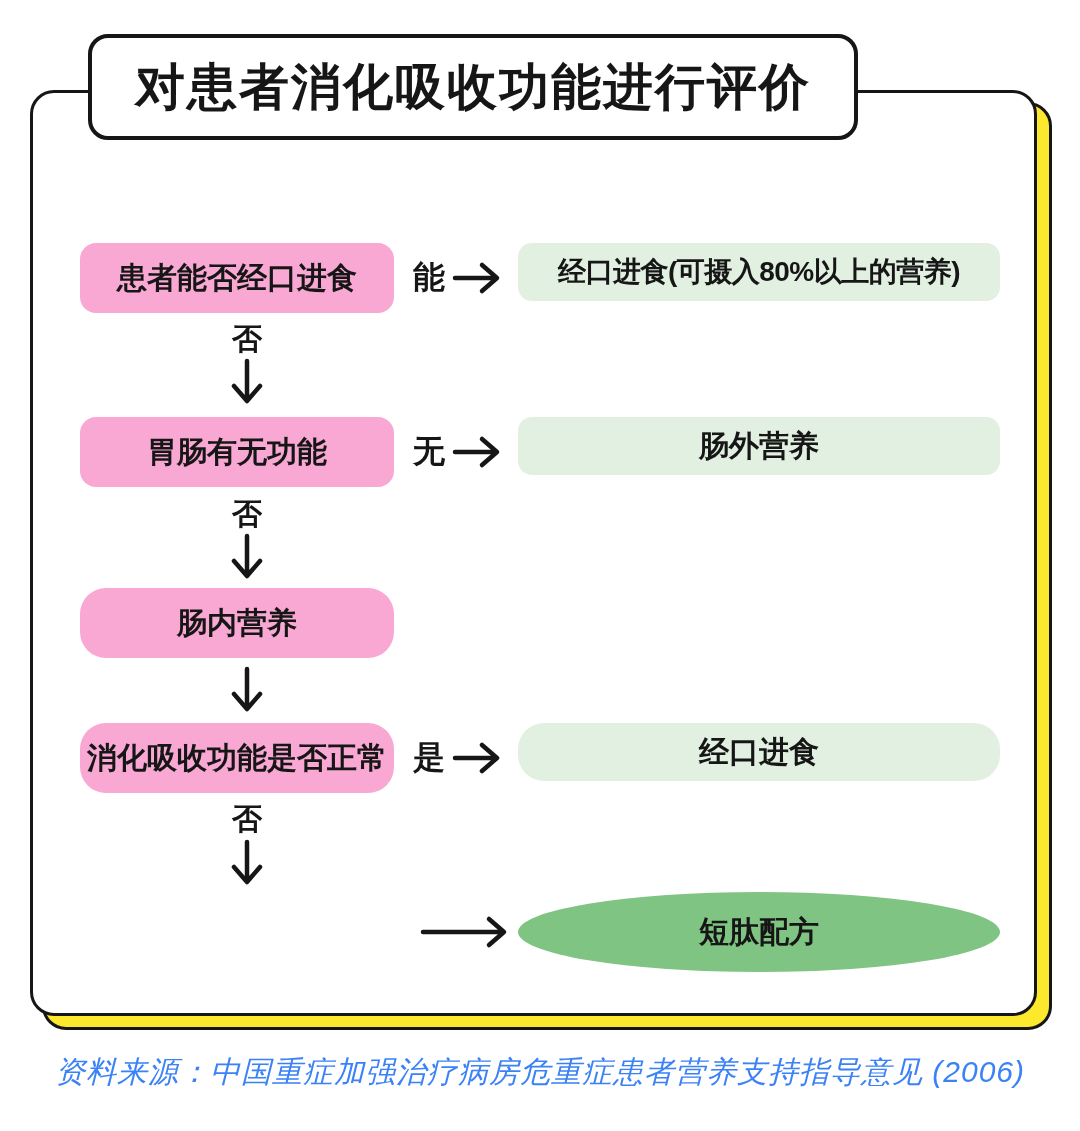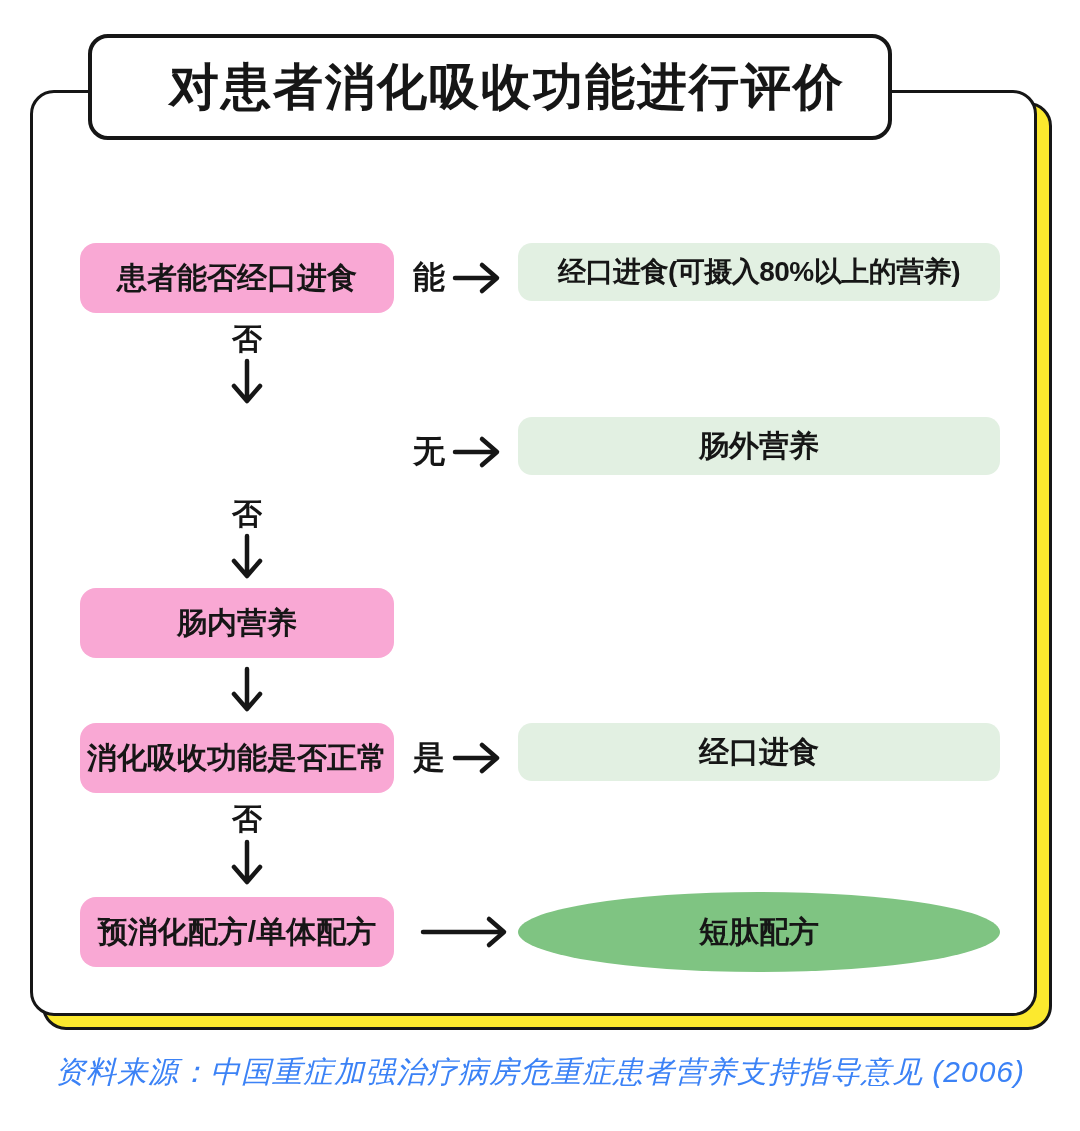--- a/index.html
+++ b/index.html
@@ -15,21 +15,21 @@
     position:absolute;left:42px;top:102px;width:1004px;height:922px;
     background:#fce92e;border:3.5px solid #161616;border-radius:24px;z-index:0;
   }
   .main-card{
     position:absolute;left:30px;top:90px;width:1001px;height:920px;
     background:#ffffff;border:3.5px solid #161616;border-radius:24px;z-index:1;
   }
   .title-box{
     position:absolute;left:88px;top:34px;width:762px;height:98px;
     background:#ffffff;border:4.5px solid #161616;border-radius:20px;z-index:3;
-    display:flex;align-items:center;justify-content:center;padding-left:34px;
+    display:flex;align-items:center;justify-content:center;
   }
   .title-box span{
     font-size:50px;font-weight:800;letter-spacing:2px;white-space:nowrap;
   }
 
   
   .ybox{
     position:absolute;left:80px;width:314px;height:70px;z-index:2;
     background:#f9a8d4;border-radius:16px;
     display:flex;align-items:center;justify-content:center;
@@ -40,21 +40,21 @@
     display:flex;align-items:center;justify-content:center;
   }
   .ellipse{
     position:absolute;left:518px;width:482px;height:80px;z-index:2;
     background:#7fc482;border-radius:50%;
     display:flex;align-items:center;justify-content:center;
   }
   .box-label{font-size:30px;font-weight:bold;white-space:nowrap;}
   .box-label.small{font-size:28px;letter-spacing:-0.5px;}
 
-  .r1{top:243px;} .r2{top:417px;} .r3{top:588px;} .r4{top:723px;}
+  .r1{top:243px;} .r2{top:417px;} .r3{top:588px;border-radius:26px;} .r4{top:723px;border-radius:26px;}
   .r5{top:897px;} .r5e{top:892px;}
 
   
   .branch{
     position:absolute;left:413px;width:102px;height:70px;z-index:2;
     display:flex;align-items:center;gap:7px;
   }
   .branch-label{font-size:32px;font-weight:bold;}
 
   
@@ -97,20 +97,23 @@
     </svg>
   </div>
   <div class="gbox r1">
     <span class="box-label small">经口进食(可摄入80%以上的营养)</span>
   </div>
   <div class="vlabel v1">否</div>
   <svg class="varrow a1" width="40" height="50" viewBox="0 0 40 50">
     <path d="M20 3 V41 M7 28 L20 43 L33 28" fill="none" stroke="#161616" stroke-width="4.5" stroke-linecap="round" stroke-linejoin="round"></path>
   </svg>
 
+  <div class="ybox r2">
+    <span class="box-label">胃肠有无功能</span>
+  </div>
   <div class="branch r2">
     <span class="branch-label">无</span>
     <svg class="arrow-right" width="52" height="40" viewBox="0 0 52 40">
       <path d="M3 20 H42 M30 7 L45 20 L30 33" fill="none" stroke="#161616" stroke-width="4.5" stroke-linecap="round" stroke-linejoin="round"></path>
     </svg>
   </div>
   <div class="gbox r2">
     <span class="box-label">肠外营养</span>
   </div>
   <div class="vlabel v2">否</div>
@@ -135,23 +138,20 @@
     </svg>
   </div>
   <div class="gbox r4">
     <span class="box-label">经口进食</span>
   </div>
   <div class="vlabel v4">否</div>
   <svg class="varrow a4" width="40" height="50" viewBox="0 0 40 50">
     <path d="M20 3 V41 M7 28 L20 43 L33 28" fill="none" stroke="#161616" stroke-width="4.5" stroke-linecap="round" stroke-linejoin="round"></path>
   </svg>
 
-  <div class="ybox r5">
-    <span class="box-label">预消化配方/单体配方</span>
-  </div>
   <svg class="long-arrow" width="92" height="40" viewBox="0 0 92 40">
     <path d="M3 20 H81 M69 7 L84 20 L69 33" fill="none" stroke="#161616" stroke-width="4.5" stroke-linecap="round" stroke-linejoin="round"></path>
   </svg>
   <div class="ellipse r5e">
     <span class="box-label">短肽配方</span>
   </div>
 
   <div class="caption">资料来源：中国重症加强治疗病房危重症患者营养支持指导意见 (2006)</div>
 </div>
 

